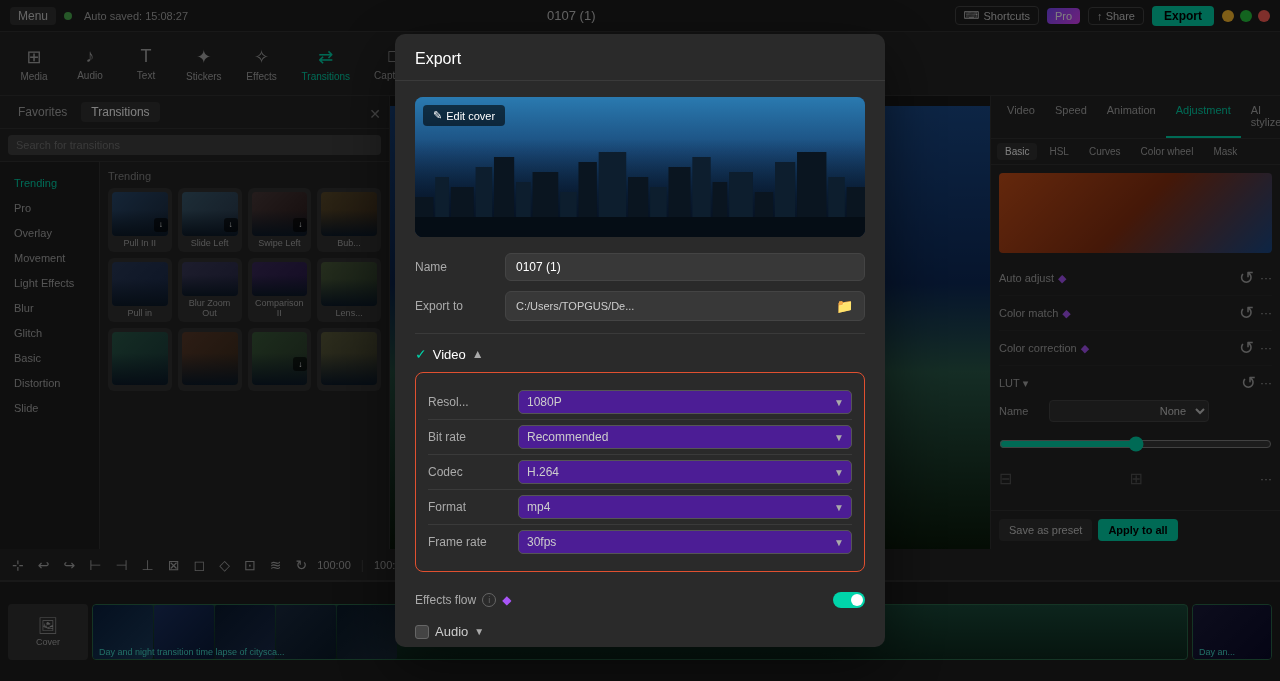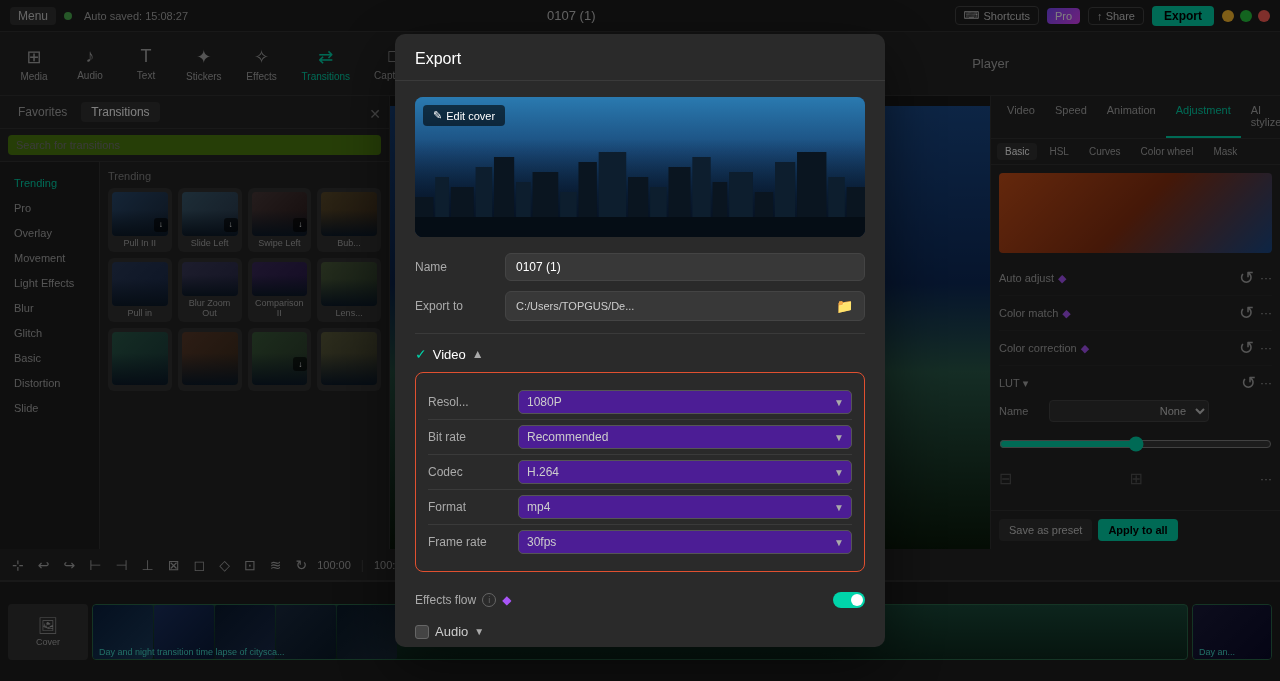--- a/index.html
+++ b/index.html
@@ -145,21 +145,21 @@
       color: #aaa;
       font-size: 12px;
     }
     .panel-tab.active { background: #333; color: #fff; }
     .search-bar {
       padding: 6px 8px;
       border-bottom: 1px solid #333;
     }
     .search-input {
       width: 100%;
-      background: #4d7c0f;
+      background: #404040;
       border: none;
       border-radius: 4px;
       padding: 4px 8px;
       color: #ccc;
       font-size: 11px;
       outline: none;
     }
     .left-panel-content { display: flex; flex: 1; overflow: hidden; }
     .sidebar-nav {
       width: 100px;
@@ -666,21 +666,20 @@
     </div>
     <div class="tool-item">
       <span class="tool-icon">⊡</span>
       <span>Templates</span>
     </div>
     <div class="tool-item">
       <span class="tool-icon">◉</span>
       <span>AI avatars</span>
     </div>
     <div class="tool-divider"></div>
-    <div class="player-label">Player</div>
   </div>
 
   <div class="content-area">
 
     <div class="left-panel">
       <div class="left-panel-tabs">
         <span class="panel-tab">Favorites</span>
         <span class="panel-tab active">Transitions</span>
         <span style="margin-left:auto; color:#888; font-size:14px;">✕</span>
       </div>

